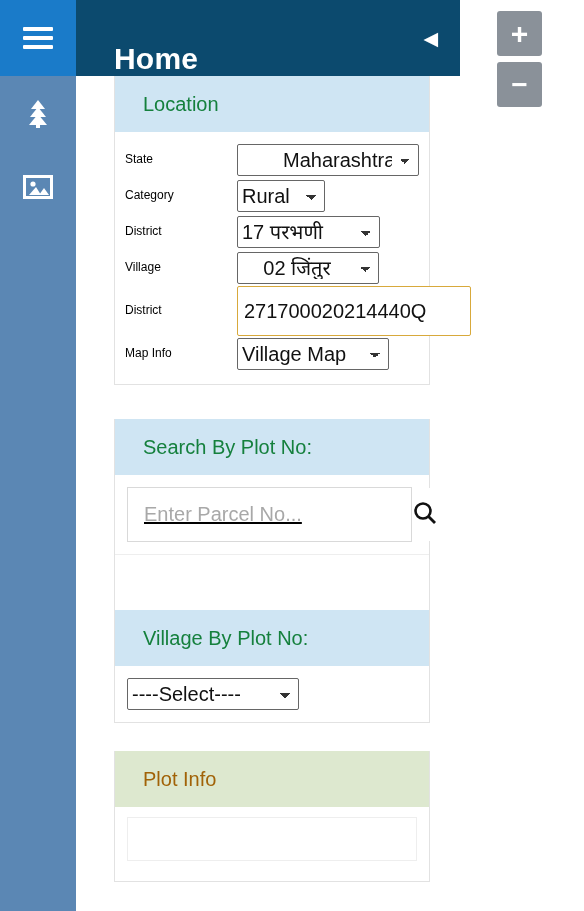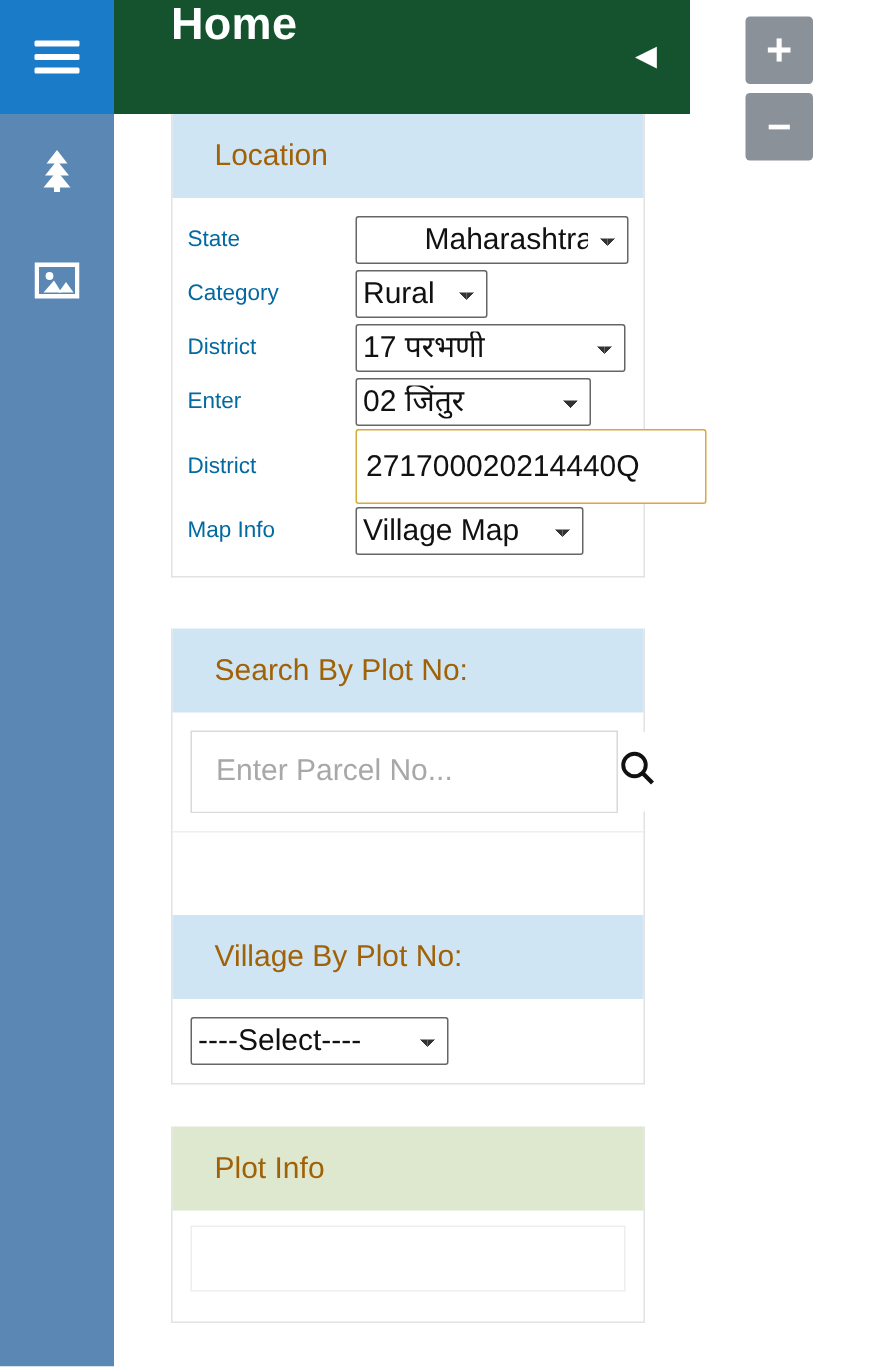--- a/index.html
+++ b/index.html
@@ -40,22 +40,22 @@
     display: flex; align-items: center; justify-content: center;
     color: #ffffff;
   }
   .rail-item svg { display: block; }
 
   
   .header {
     position: absolute;
     left: 76px; top: 0;
     width: 384px; height: 76px;
-    background: #14532d;
-    display: flex; align-items: flex-start;
+    background: #0c4a6e;
+    display: flex; align-items: flex-end;
   }
   .header-title {
     color: #ffffff;
     font-size: 30px;
     font-weight: bold;
     margin-left: 38px;
     letter-spacing: 0.2px;
   }
   .header-collapse {
     position: absolute;
@@ -95,40 +95,40 @@
   }
 
   .card {
     margin: 0 30px 0 38px;
     background: #ffffff;
     border: 1px solid #e2e2e2;
     border-top: none;
   }
   .card-head {
     background: #cfe5f3;
-    color: #a16207;
+    color: #15803d;
     font-size: 20px;
     padding: 17px 0 16px 28px;
   }
   .card-head.green {
     background: #dde8cf;
     color: #a16207;
   }
   .card-body { padding: 10px 0 12px 0; }
 
   
   .loc-row {
     display: flex;
     align-items: center;
     min-height: 36px;
     padding: 0 0 0 10px;
   }
   .loc-label {
-    font-size: 15px;
-    color: #0369a1;
+    font-size: 12px;
+    color: #000000;
     width: 112px;
     flex: none;
     line-height: 1.12;
   }
   .loc-label.two-line { line-height: 1.12; }
 
   select.sel {
     font-family: "Liberation Sans", sans-serif;
     font-size: 20px;
     color: #111111;
@@ -144,22 +144,22 @@
       linear-gradient(135deg, #333 50%, transparent 50%);
     background-position:
       calc(100% - 13px) 14px,
       calc(100% - 8px) 14px;
     background-size: 5px 5px, 5px 5px;
     background-repeat: no-repeat;
     padding-right: 26px;
   }
   select.w-state { width: 182px; padding-left: 45px; }
   select.w-cat { width: 88px; }
-  select.w-dist { width: 180px; }
-  select.w-taluka { width: 157px; }
+  select.w-dist { width: 143px; }
+  select.w-taluka { width: 142px; text-align: center; }
   select.w-maptype { width: 152px; }
   select.w-plot { width: 172px; }
 
   .village-input {
     font-family: "Liberation Sans", sans-serif;
     font-size: 20px;
     color: #111111;
     background: #ffffff;
     border: 1px solid #d8a93b;
     border-radius: 2px;
@@ -169,20 +169,21 @@
     outline: none;
   }
 
   
   .search-wrap {
     display: flex;
     margin: 12px 0 0 12px;
     width: 285px;
     height: 55px;
     border: 1px solid #d9d9d9;
+    text-decoration: underline;
   }
   .search-input {
     flex: 1;
     border: none;
     outline: none;
     font-family: "Liberation Sans", sans-serif;
     font-size: 20px;
     color: #111111;
     padding-left: 16px;
     background: #ffffff;
@@ -278,21 +279,21 @@
         </div>
 
         <div class="loc-row">
           <div class="loc-label">District</div>
           <select class="sel w-dist">
             <option>17 परभणी</option>
           </select>
         </div>
 
         <div class="loc-row">
-          <div class="loc-label">Enter</div>
+          <div class="loc-label">Village</div>
           <select class="sel w-taluka">
             <option>02 जिंतुर</option>
           </select>
         </div>
 
         <div class="loc-row">
           <div class="loc-label">District</div>
           <input class="village-input" type="text" value="271700020214440Q" style="">
         </div>
 

